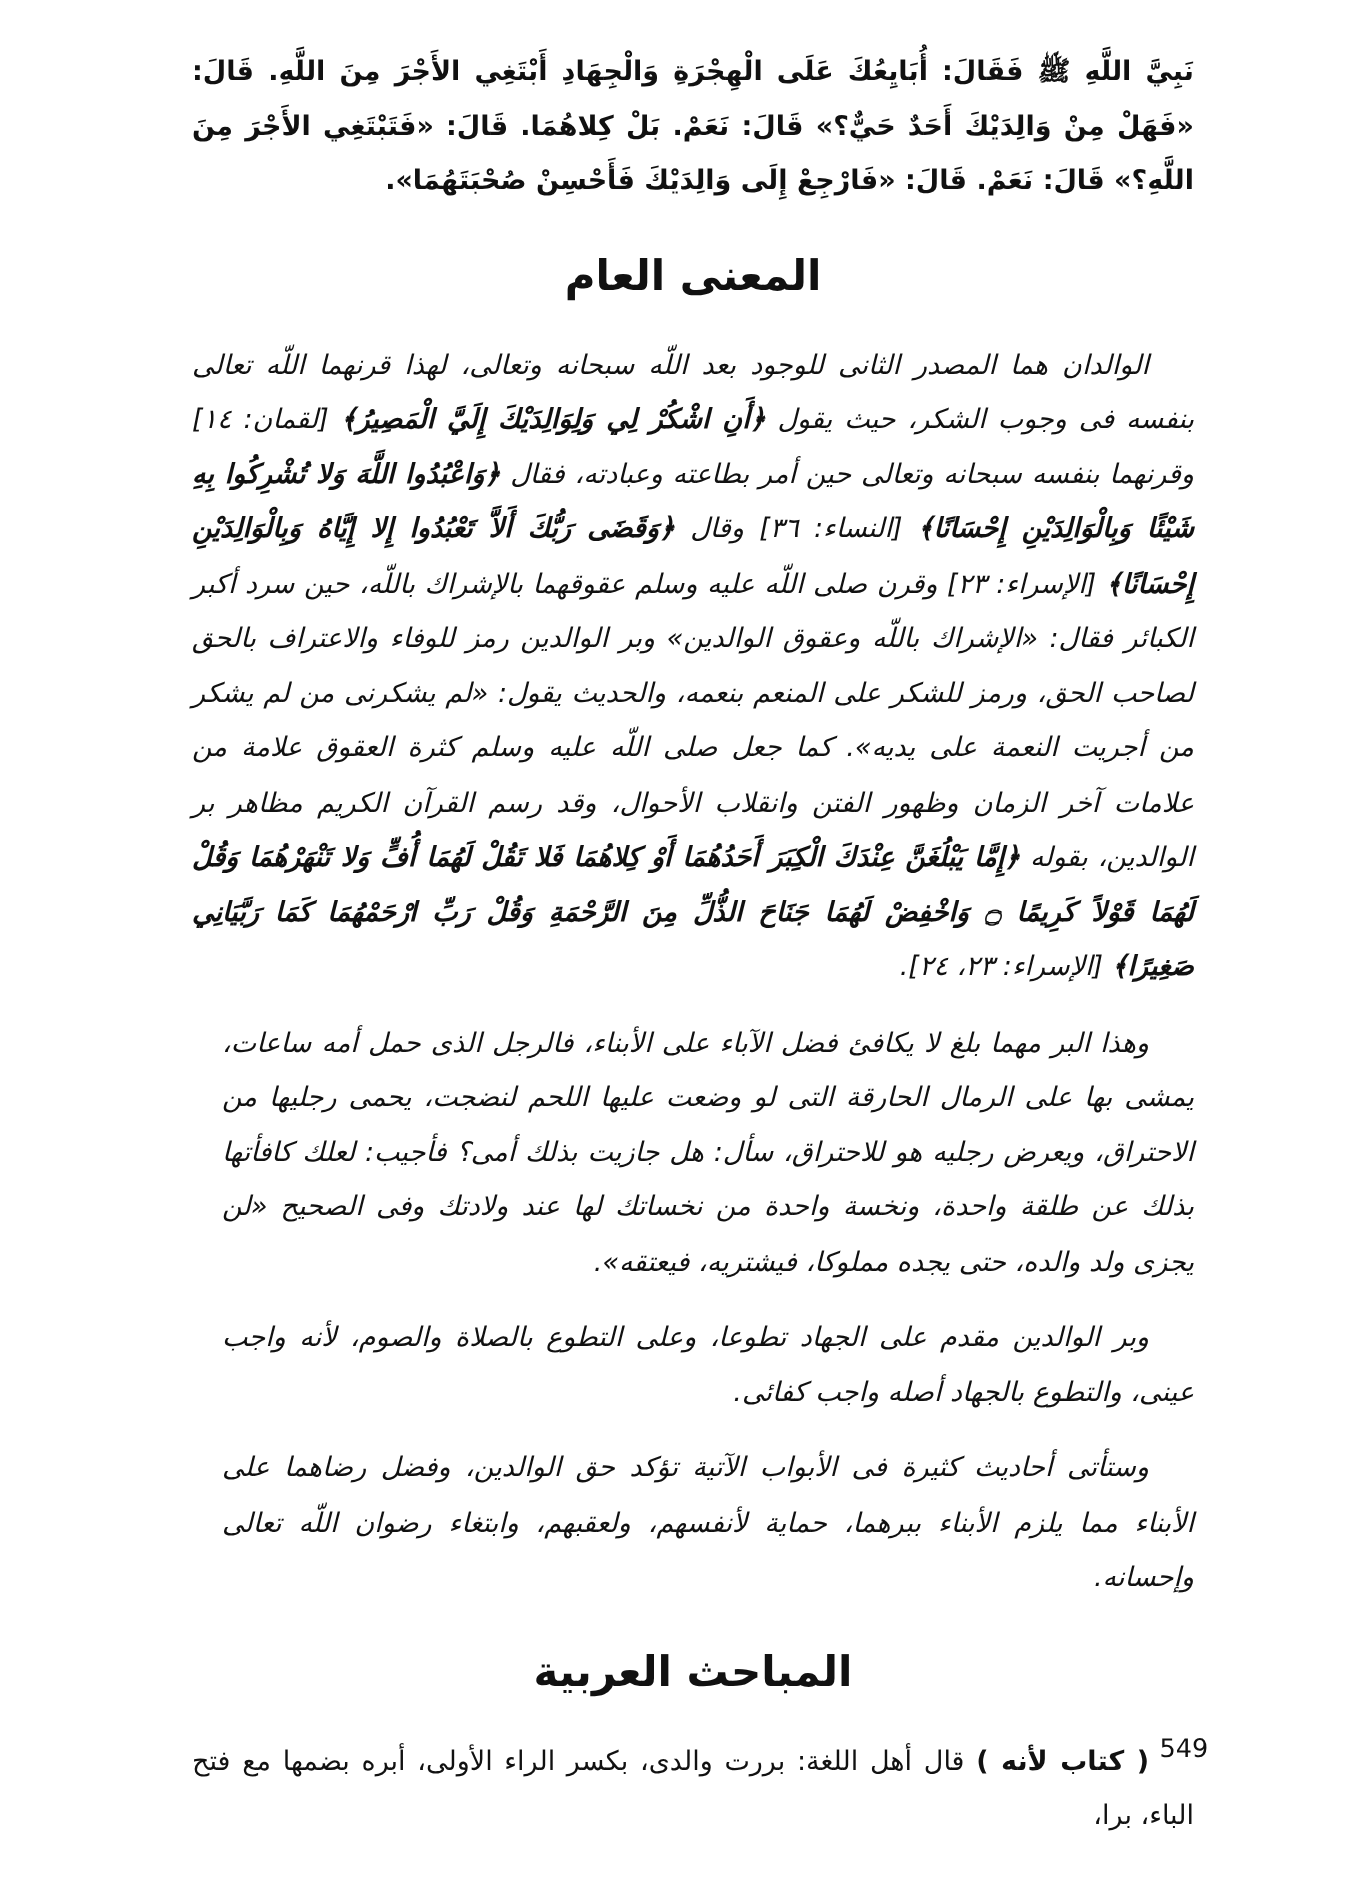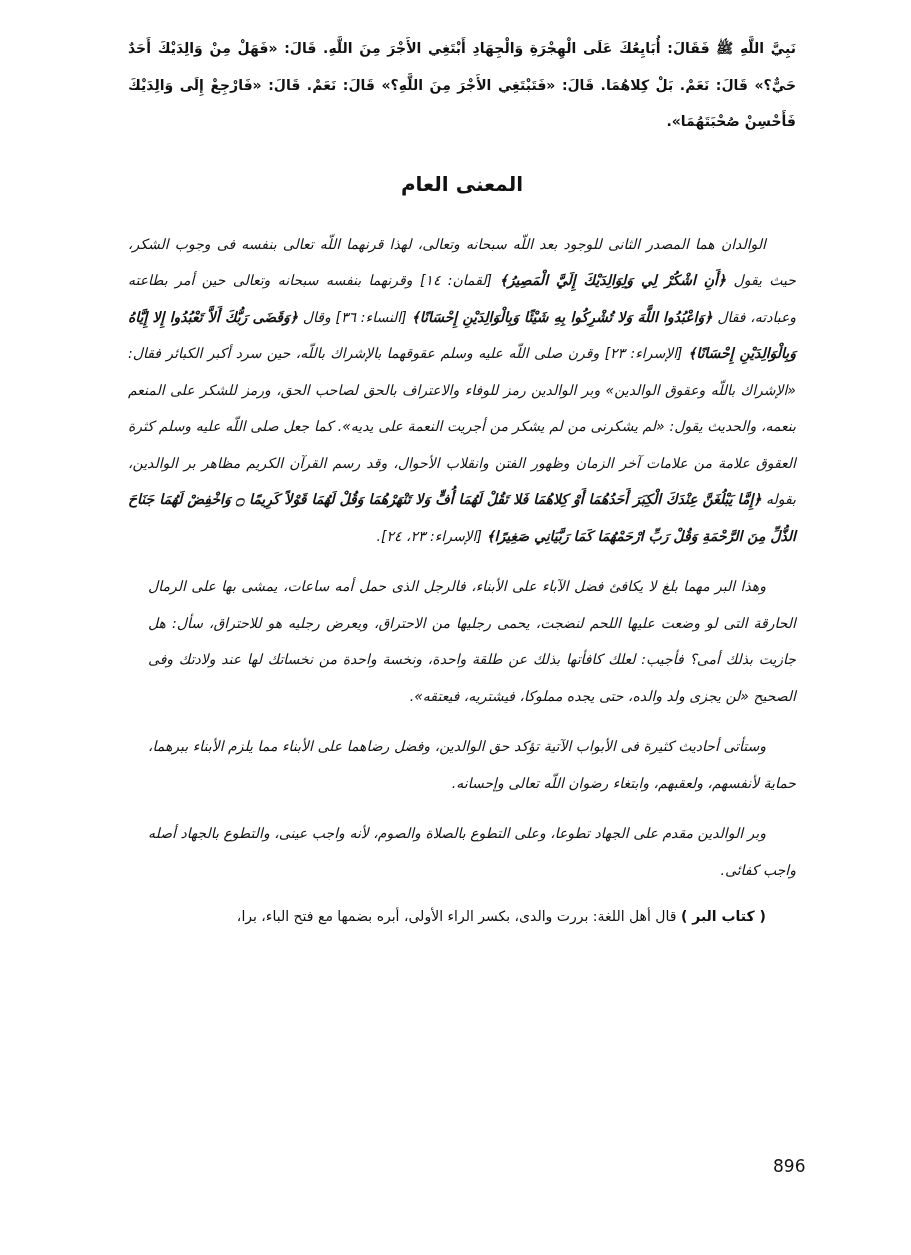--- a/index.html
+++ b/index.html
@@ -5,28 +5,28 @@
     html, body { margin: 0; padding: 0; background: #ffffff; }
     body {
       width: 911px; height: 1255px; position: relative; overflow: hidden;
       font-family: "DejaVu Sans", sans-serif; color: #111111;
     }
     .page {
       position: absolute; left: 128px; top: 28px; width: 668px;
       direction: rtl; text-align: justify;
     }
     .line-block {
-      font-size: 14px; line-height: 36.5px; margin: 0;
+      font-size: 18px; line-height: 36.5px; margin: 0;
       text-align-last: right;
     }
     .quran { font-weight: bold; }
     .intro { margin-top: 2px; }
     h2.section-title {
       font-family: "DejaVu Sans", sans-serif; font-weight: bold;
-      font-size: 20px; text-align: center; margin: 24px 0 22px 0; line-height: 40px;
+      font-size: 28px; text-align: center; margin: 24px 0 22px 0; line-height: 40px;
     }
     .para { text-indent: 30px; margin: 0; font-style: italic; }
     .p-gap { margin-top: 14px; margin-left: 20px; }
     .book-line { text-indent: 30px; margin-top: 10px; }
     .book-title { font-weight: bold; }
     .page-number {
       position: absolute; left: 773px; top: 1156px; font-size: 17px;
       direction: rtl; color: #111;
     }
   </style>
@@ -36,22 +36,23 @@
 <div class="page">
 
   <p class="line-block intro quran">نَبِيَّ اللَّهِ ﷺ فَقَالَ: أُبَايِعُكَ عَلَى الْهِجْرَةِ وَالْجِهَادِ أَبْتَغِي الأَجْرَ مِنَ اللَّهِ. قَالَ: «فَهَلْ مِنْ وَالِدَيْكَ أَحَدٌ حَيٌّ؟» قَالَ: نَعَمْ. بَلْ كِلاهُمَا. قَالَ: «فَتَبْتَغِي الأَجْرَ مِنَ اللَّهِ؟» قَالَ: نَعَمْ. قَالَ: «فَارْجِعْ إِلَى وَالِدَيْكَ فَأَحْسِنْ صُحْبَتَهُمَا».</p>
 
   <h2 class="section-title">المعنى العام</h2>
 
   <p class="line-block para"><span>الوالدان هما المصدر الثانى للوجود بعد اللّه سبحانه وتعالى، لهذا قرنهما اللّه تعالى بنفسه فى وجوب الشكر، حيث يقول </span><span class="quran">﴿أَنِ اشْكُرْ لِي وَلِوَالِدَيْكَ إِلَيَّ الْمَصِيرُ﴾</span><span> [لقمان: ١٤] وقرنهما بنفسه سبحانه وتعالى حين أمر بطاعته وعبادته، فقال </span><span class="quran">﴿وَاعْبُدُوا اللَّهَ وَلا تُشْرِكُوا بِهِ شَيْئًا وَبِالْوَالِدَيْنِ إِحْسَانًا﴾</span><span> [النساء: ٣٦] وقال </span><span class="quran">﴿وَقَضَى رَبُّكَ أَلاَّ تَعْبُدُوا إِلا إِيَّاهُ وَبِالْوَالِدَيْنِ إِحْسَانًا﴾</span><span> [الإسراء: ٢٣] وقرن صلى اللّه عليه وسلم عقوقهما بالإشراك باللّه، حين سرد أكبر الكبائر فقال: «الإشراك باللّه وعقوق الوالدين» وبر الوالدين رمز للوفاء والاعتراف بالحق لصاحب الحق، ورمز للشكر على المنعم بنعمه، والحديث يقول: «لم يشكرنى من لم يشكر من أجريت النعمة على يديه». كما جعل صلى اللّه عليه وسلم كثرة العقوق علامة من علامات آخر الزمان وظهور الفتن وانقلاب الأحوال، وقد رسم القرآن الكريم مظاهر بر الوالدين، بقوله </span><span class="quran">﴿إِمَّا يَبْلُغَنَّ عِنْدَكَ الْكِبَرَ أَحَدُهُمَا أَوْ كِلاهُمَا فَلا تَقُلْ لَهُمَا أُفٍّ وَلا تَنْهَرْهُمَا وَقُلْ لَهُمَا قَوْلاً كَرِيمًا ۝ وَاخْفِضْ لَهُمَا جَنَاحَ الذُّلِّ مِنَ الرَّحْمَةِ وَقُلْ رَبِّ ارْحَمْهُمَا كَمَا رَبَّيَانِي صَغِيرًا﴾</span><span> [الإسراء: ٢٣، ٢٤].</span></p>
 
   <p class="line-block para p-gap">وهذا البر مهما بلغ لا يكافئ فضل الآباء على الأبناء، فالرجل الذى حمل أمه ساعات، يمشى بها على الرمال الحارقة التى لو وضعت عليها اللحم لنضجت، يحمى رجليها من الاحتراق، ويعرض رجليه هو للاحتراق، سأل: هل جازيت بذلك أمى؟ فأجيب: لعلك كافأتها بذلك عن طلقة واحدة، ونخسة واحدة من نخساتك لها عند ولادتك وفى الصحيح «لن يجزى ولد والده، حتى يجده مملوكا، فيشتريه، فيعتقه».</p>
 
+  <p class="line-block para p-gap">وبر الوالدين مقدم على الجهاد تطوعا، وعلى التطوع بالصلاة والصوم، لأنه واجب عينى، والتطوع بالجهاد أصله واجب كفائى.</p>
+
   <p class="line-block para p-gap">وستأتى أحاديث كثيرة فى الأبواب الآتية تؤكد حق الوالدين، وفضل رضاهما على الأبناء مما يلزم الأبناء ببرهما، حماية لأنفسهم، ولعقبهم، وابتغاء رضوان اللّه تعالى وإحسانه.</p>
 
-  <p class="line-block para p-gap">وبر الوالدين مقدم على الجهاد تطوعا، وعلى التطوع بالصلاة والصوم، لأنه واجب عينى، والتطوع بالجهاد أصله واجب كفائى.</p>
+  <h2 class="section-title">المباحث العربية</h2>
 
-
-  <p class="line-block book-line"><span class="book-title">( كتاب البر )</span><span> قال أهل اللغة: بررت والدى، بكسر الراء الأولى، أبره بضمها مع فتح الباء، برا،</span></p>
+  <p class="line-block book-line"><span class="book-title">( كتاب لأنه )</span><span> قال أهل اللغة: بررت والدى، بكسر الراء الأولى، أبره بضمها مع فتح الباء، برا،</span></p>
 
 </div>
 
-<div class="page-number">896</div>
+<div class="page-number">549</div>
 
 </body></html>

